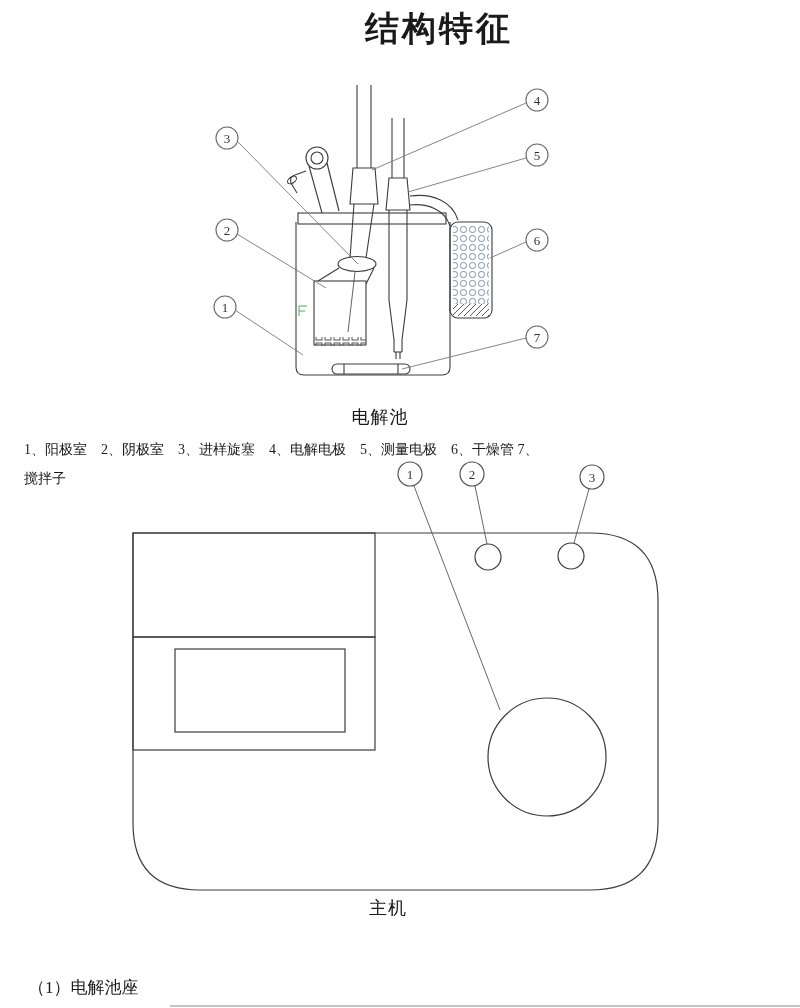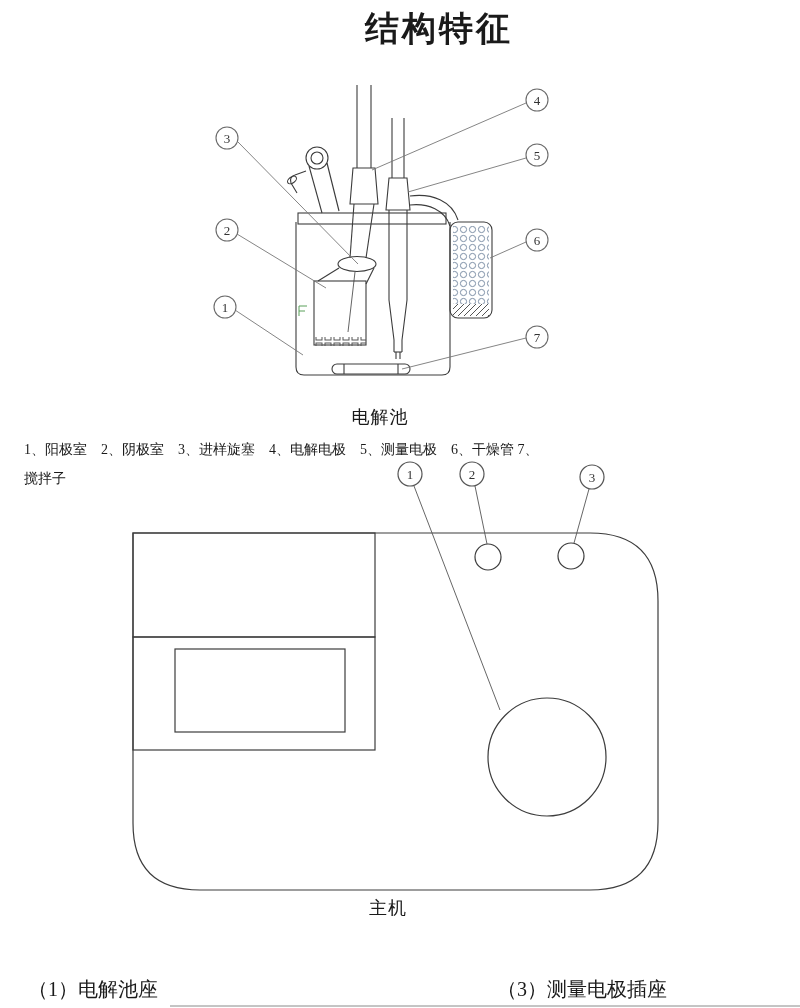--- a/index.html
+++ b/index.html
@@ -20,21 +20,21 @@
     letter-spacing:1px;
   }
   #cap-cell{top:405px;left:300px;width:160px;}
   #cap-main{top:896px;left:308px;width:160px;}
   .legend-line{
     position:absolute;left:24px;font-size:14px;white-space:nowrap;
   }
   #legend-line1{top:441px;}
   #legend-line2{top:470px;}
   .bottom-item{
-    position:absolute;top:976px;font-size:20px;white-space:nowrap;
+    position:absolute;top:976px;font-size:17px;white-space:nowrap;
   }
   #bottom-item1{left:28px;}
   #bottom-item2{left:250px;}
   #bottom-item3{left:497px;}
   svg.art{position:absolute;left:0;top:0;}
   svg text{
     font-family:"Liberation Serif","DejaVu Serif",serif;
     font-size:13px;fill:#333;
   }
 </style>
@@ -197,15 +197,14 @@
   </svg>
 
   <div class="caption" id="cap-cell">电解池</div>
 
   <div class="legend-line" id="legend-line1">1、阳极室　2、阴极室　3、进样旋塞　4、电解电极　5、测量电极　6、干燥管 7、</div>
   <div class="legend-line" id="legend-line2">搅拌子</div>
 
   <div class="caption" id="cap-main">主机</div>
 
   <div class="bottom-item" id="bottom-item1">（1）电解池座</div>
-  <div class="bottom-item" id="bottom-item3">（3）测量电极插座</div>
 
 </div>
 
 </body></html>

